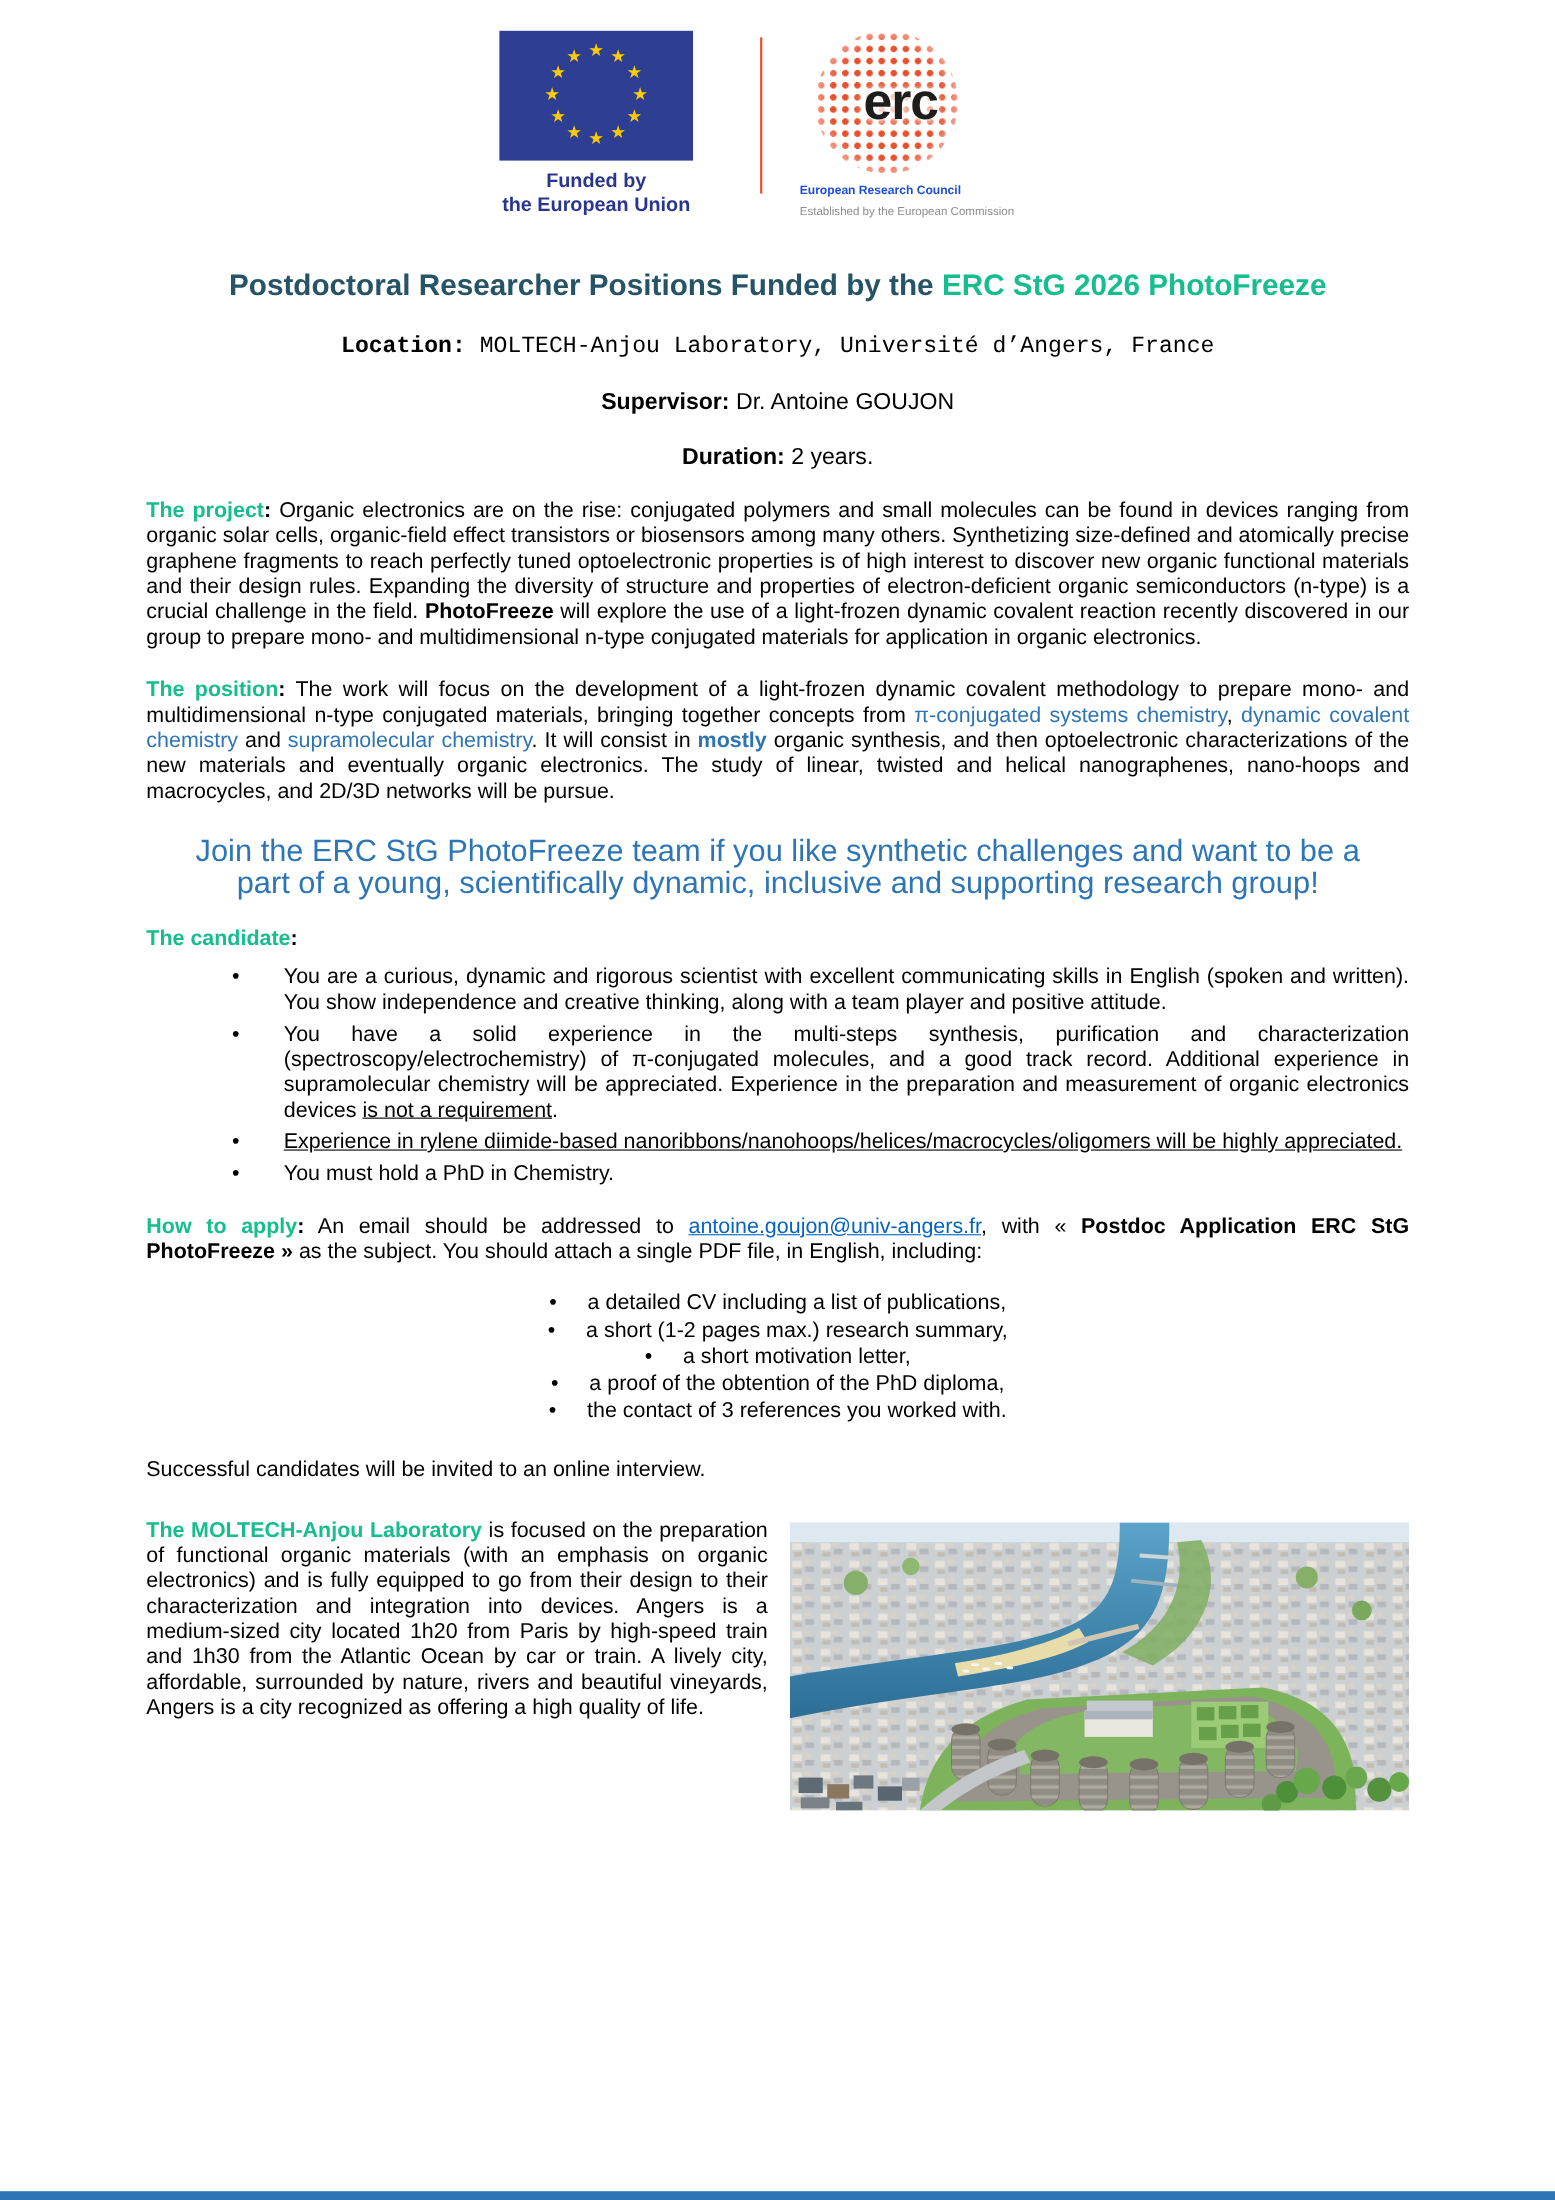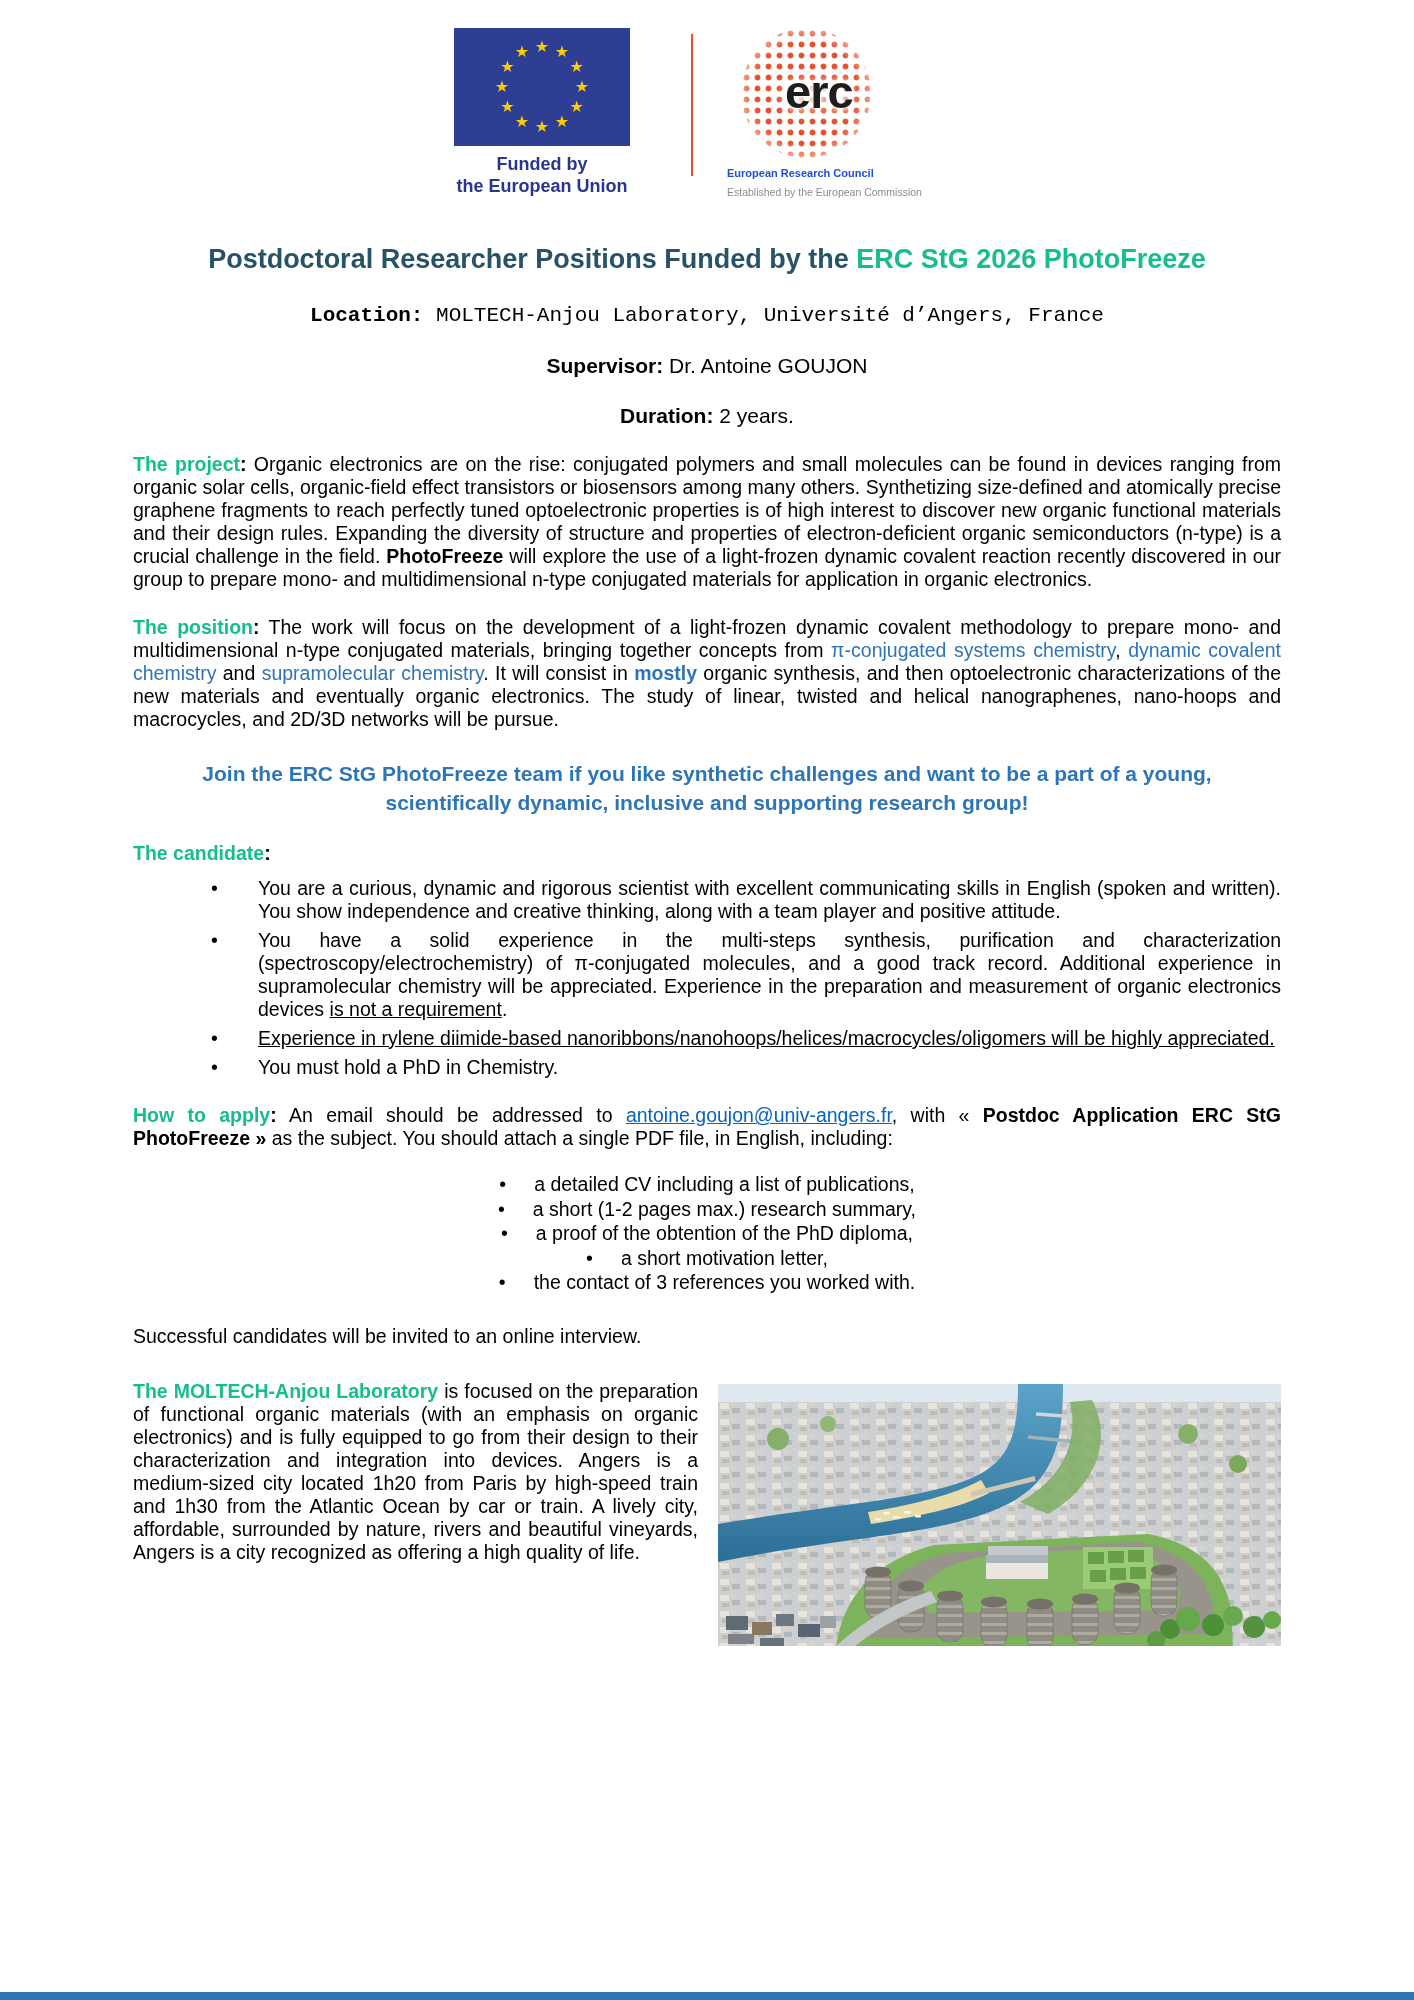--- a/index.html
+++ b/index.html
@@ -36,21 +36,21 @@
   .meta .lbl{font-weight:bold;}
   
   .body{font-size:19.5px;line-height:23px;margin:25px 0 0;}
   .just{text-align:justify;}
   .seg.green{color:var(--green,#16bd8e);font-weight:bold;}
   .seg.b{font-weight:bold;}
   .seg.blue{color:var(--bodyblue,#2e74b5);}
   .seg.blueb{color:var(--bodyblue,#2e74b5);font-weight:bold;}
   .seg.u{text-decoration:underline;}
   .seg.link{color:var(--link,#0563c1);text-decoration:underline;cursor:pointer;}
-  .join{margin:28px 30px 4px;text-align:center;font-size:21px;line-height:29px;font-weight:bold;color:var(--joinblue,#2e75b6);}
+  .join{margin:28px 30px 4px;text-align:center;font-size:28px;line-height:29px;font-weight:normal;color:var(--joinblue,#2e75b6);}
   
   .bullets{margin-top:12px;}
   .bullet-item{display:flex;margin-top:6px;}
   .bullet-dot{flex:0 0 47px;margin-left:78px;font-size:19.5px;line-height:23px;}
   .bullet-text{flex:1;text-align:justify;font-size:19.5px;line-height:23px;}
   .attach{margin-top:22px;text-align:center;}
   .attach-row{font-size:19.5px;line-height:24.5px;}
   .attach-row .dot{display:inline-block;margin-right:28px;}
   
   .interview{margin-top:30px;font-size:19.5px;line-height:23px;}
@@ -141,24 +141,24 @@
   <p class="body just"><span class="seg green">How to apply</span><span class="seg b">:</span><span class="seg "> An email should be addressed to </span><span class="seg link">antoine.goujon@univ-angers.fr</span><span class="seg ">, with « </span><span class="seg b">Postdoc Application ERC StG PhotoFreeze »</span><span class="seg "> as the subject. You should attach a single PDF file, in English, including:</span></p>
 
   <div class="attach">
     <div class="attach-row">
       <span class="dot">•</span><span>a detailed CV including a list of publications,</span>
     </div>
     <div class="attach-row">
       <span class="dot">•</span><span>a short (1-2 pages max.) research summary,</span>
     </div>
     <div class="attach-row">
+      <span class="dot">•</span><span>a short motivation letter,</span>
+    </div>
+    <div class="attach-row">
       <span class="dot">•</span><span>a proof of the obtention of the PhD diploma,</span>
-    </div>
-    <div class="attach-row">
-      <span class="dot">•</span><span>a short motivation letter,</span>
     </div>
     <div class="attach-row">
       <span class="dot">•</span><span>the contact of 3 references you worked with.</span>
     </div>
   </div>
 
   <p class="body interview">Successful candidates will be invited to an online interview.</p>
 
   <div class="moltech">
     <svg class="photo" viewBox="0 0 563 262" preserveAspectRatio="none" aria-hidden="true">

